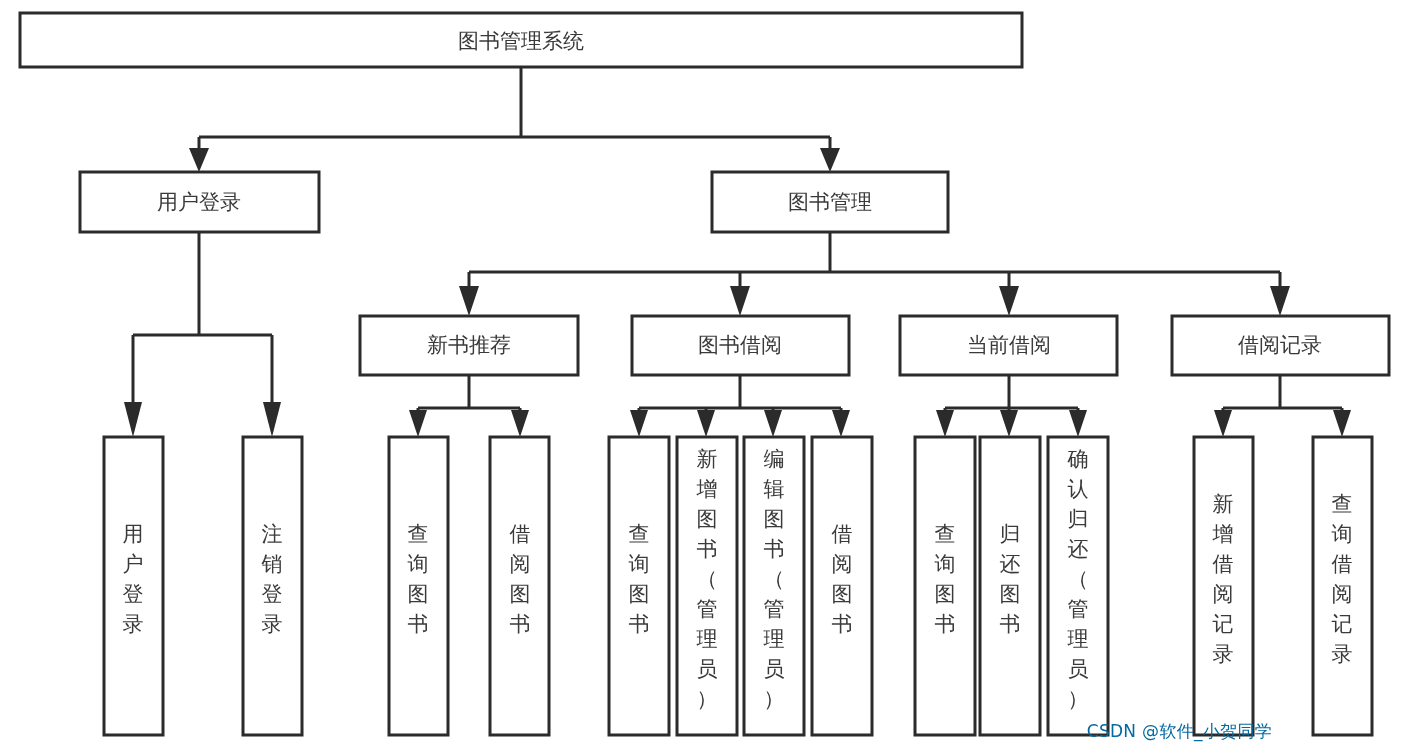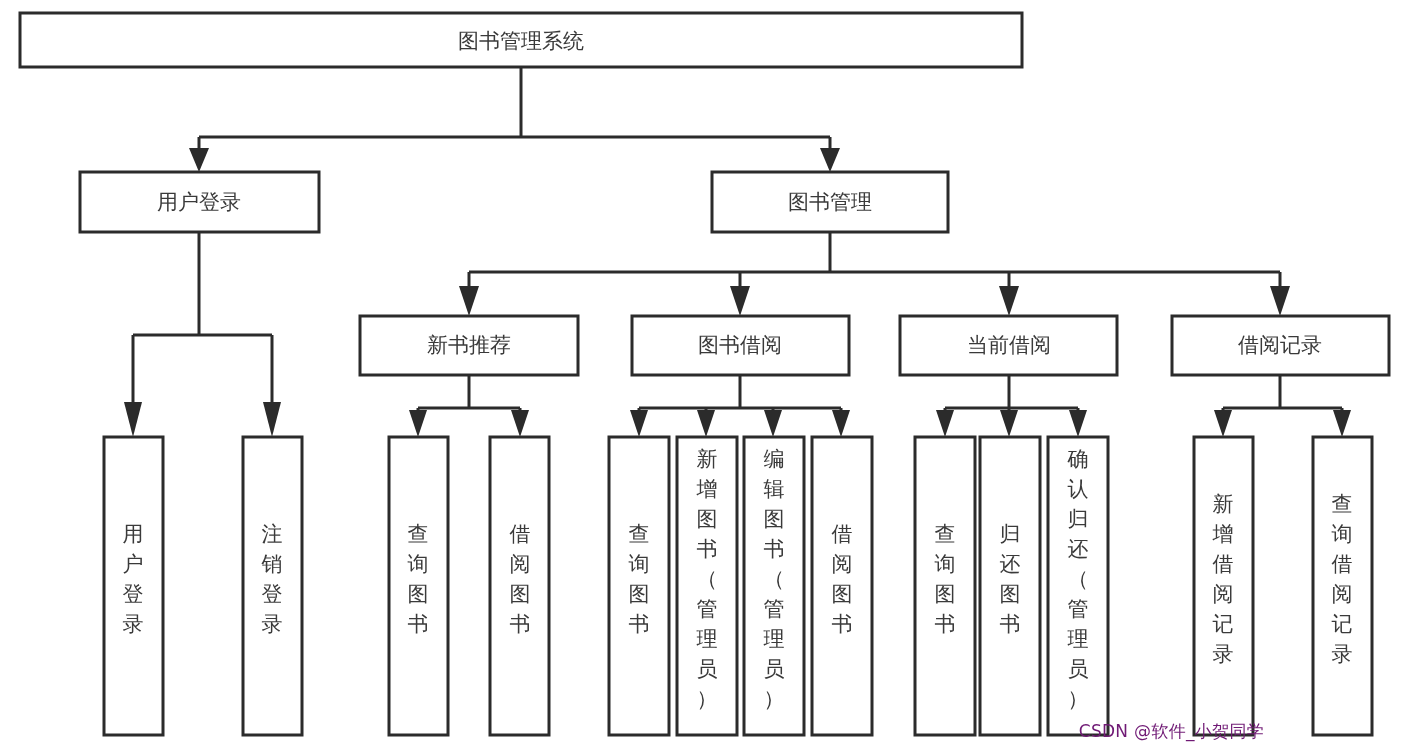--- a/index.html
+++ b/index.html
@@ -50,25 +50,25 @@
     dominant-baseline: middle;
   }
   .node-label-v {
     font-family: "DejaVu Sans", "Liberation Sans", sans-serif;
     font-size: 21px;
     fill: #3a3a3a;
     text-anchor: middle;
   }
   .watermark {
     position: absolute;
-    right: 16px;
+    right: 8px;
     bottom: 4px;
     font-family: "DejaVu Sans", "Liberation Sans", sans-serif;
     font-size: 17px;
-    color: #701a75;
+    color: #0369a1;
     white-space: nowrap;
     pointer-events: none;
     letter-spacing: 0.3px;
   }
 </style>
 </head>
 <body>
 
 <div id="diagram-root">
 

